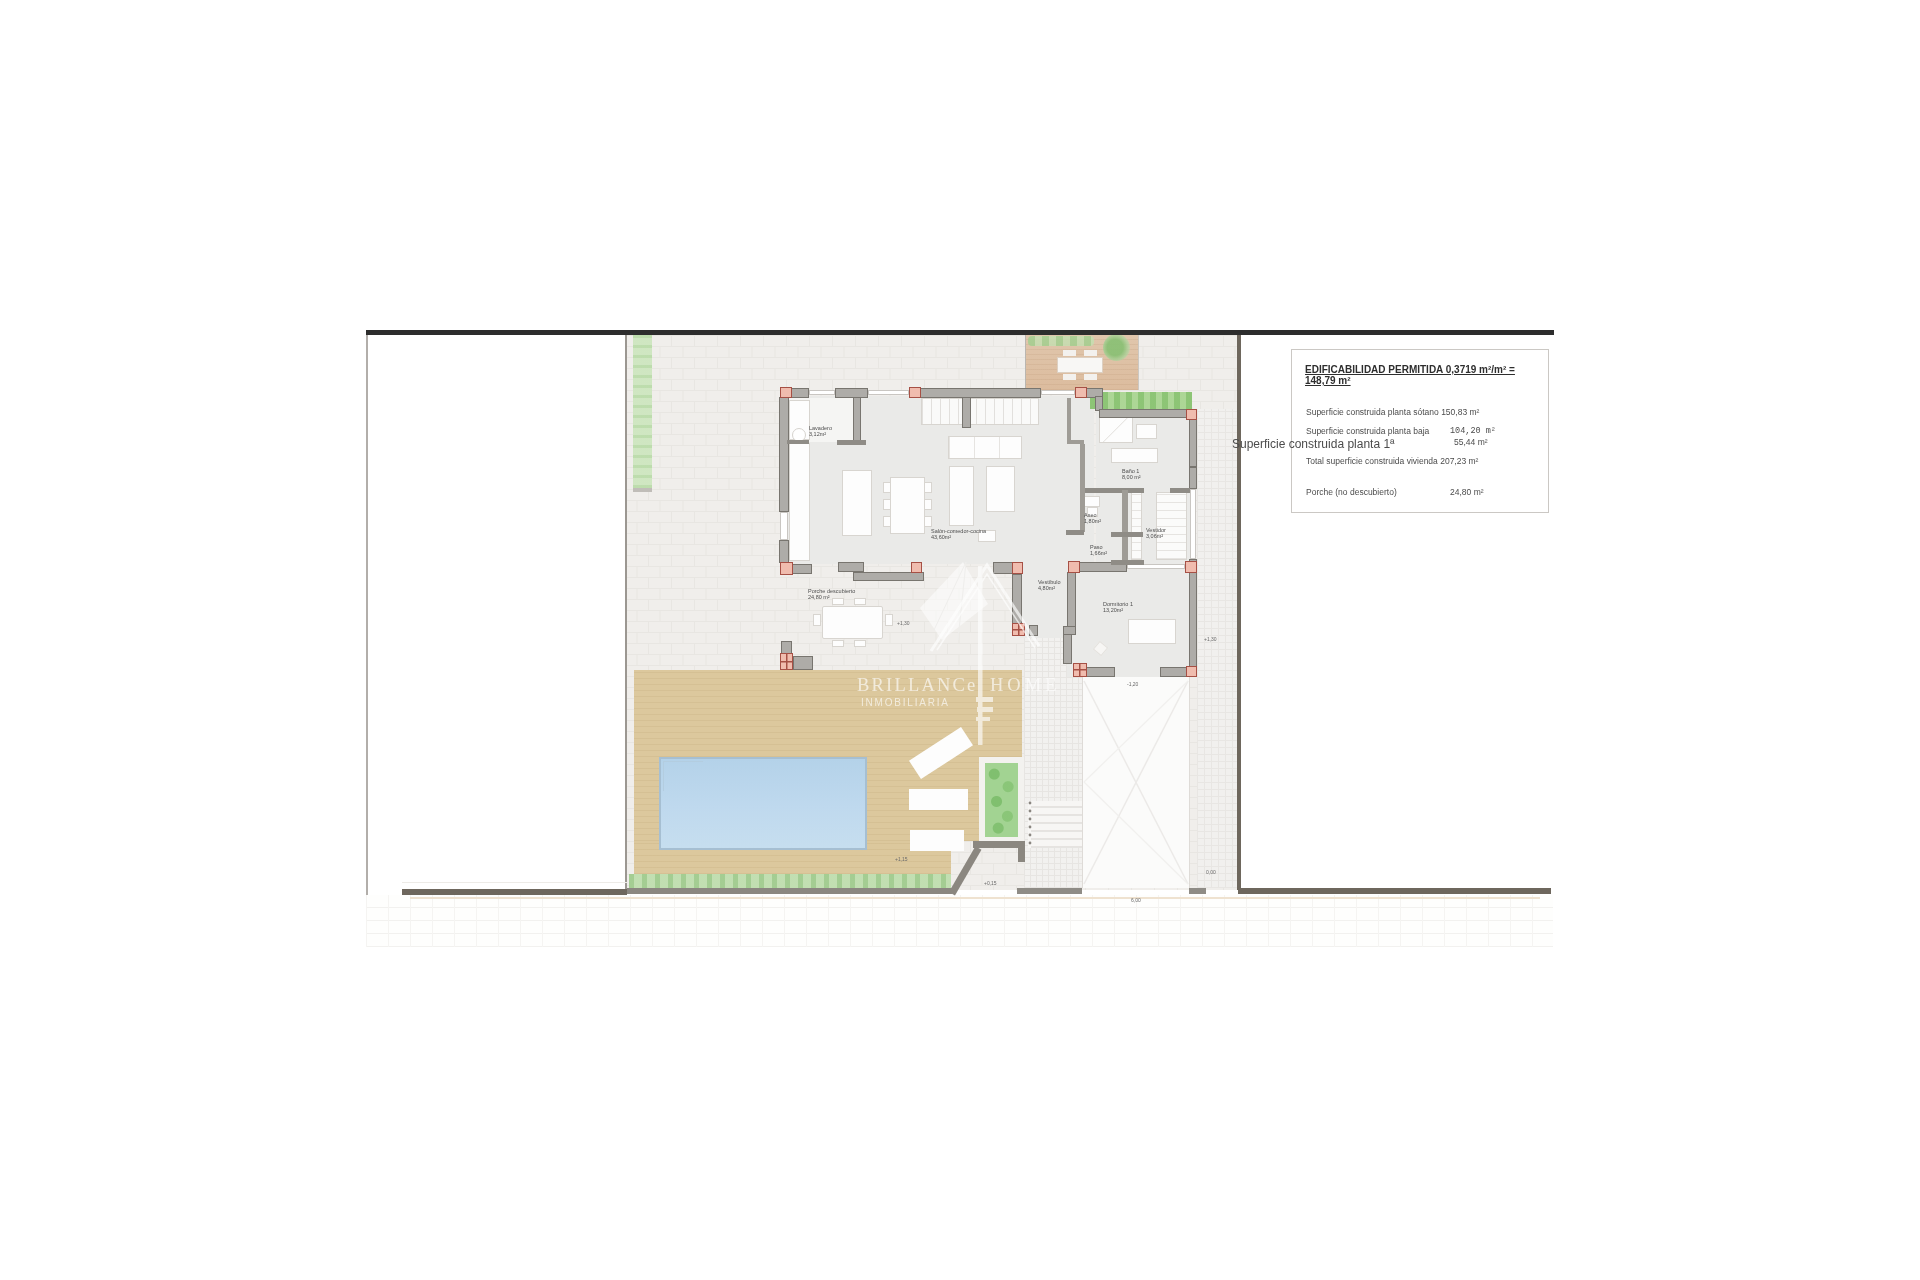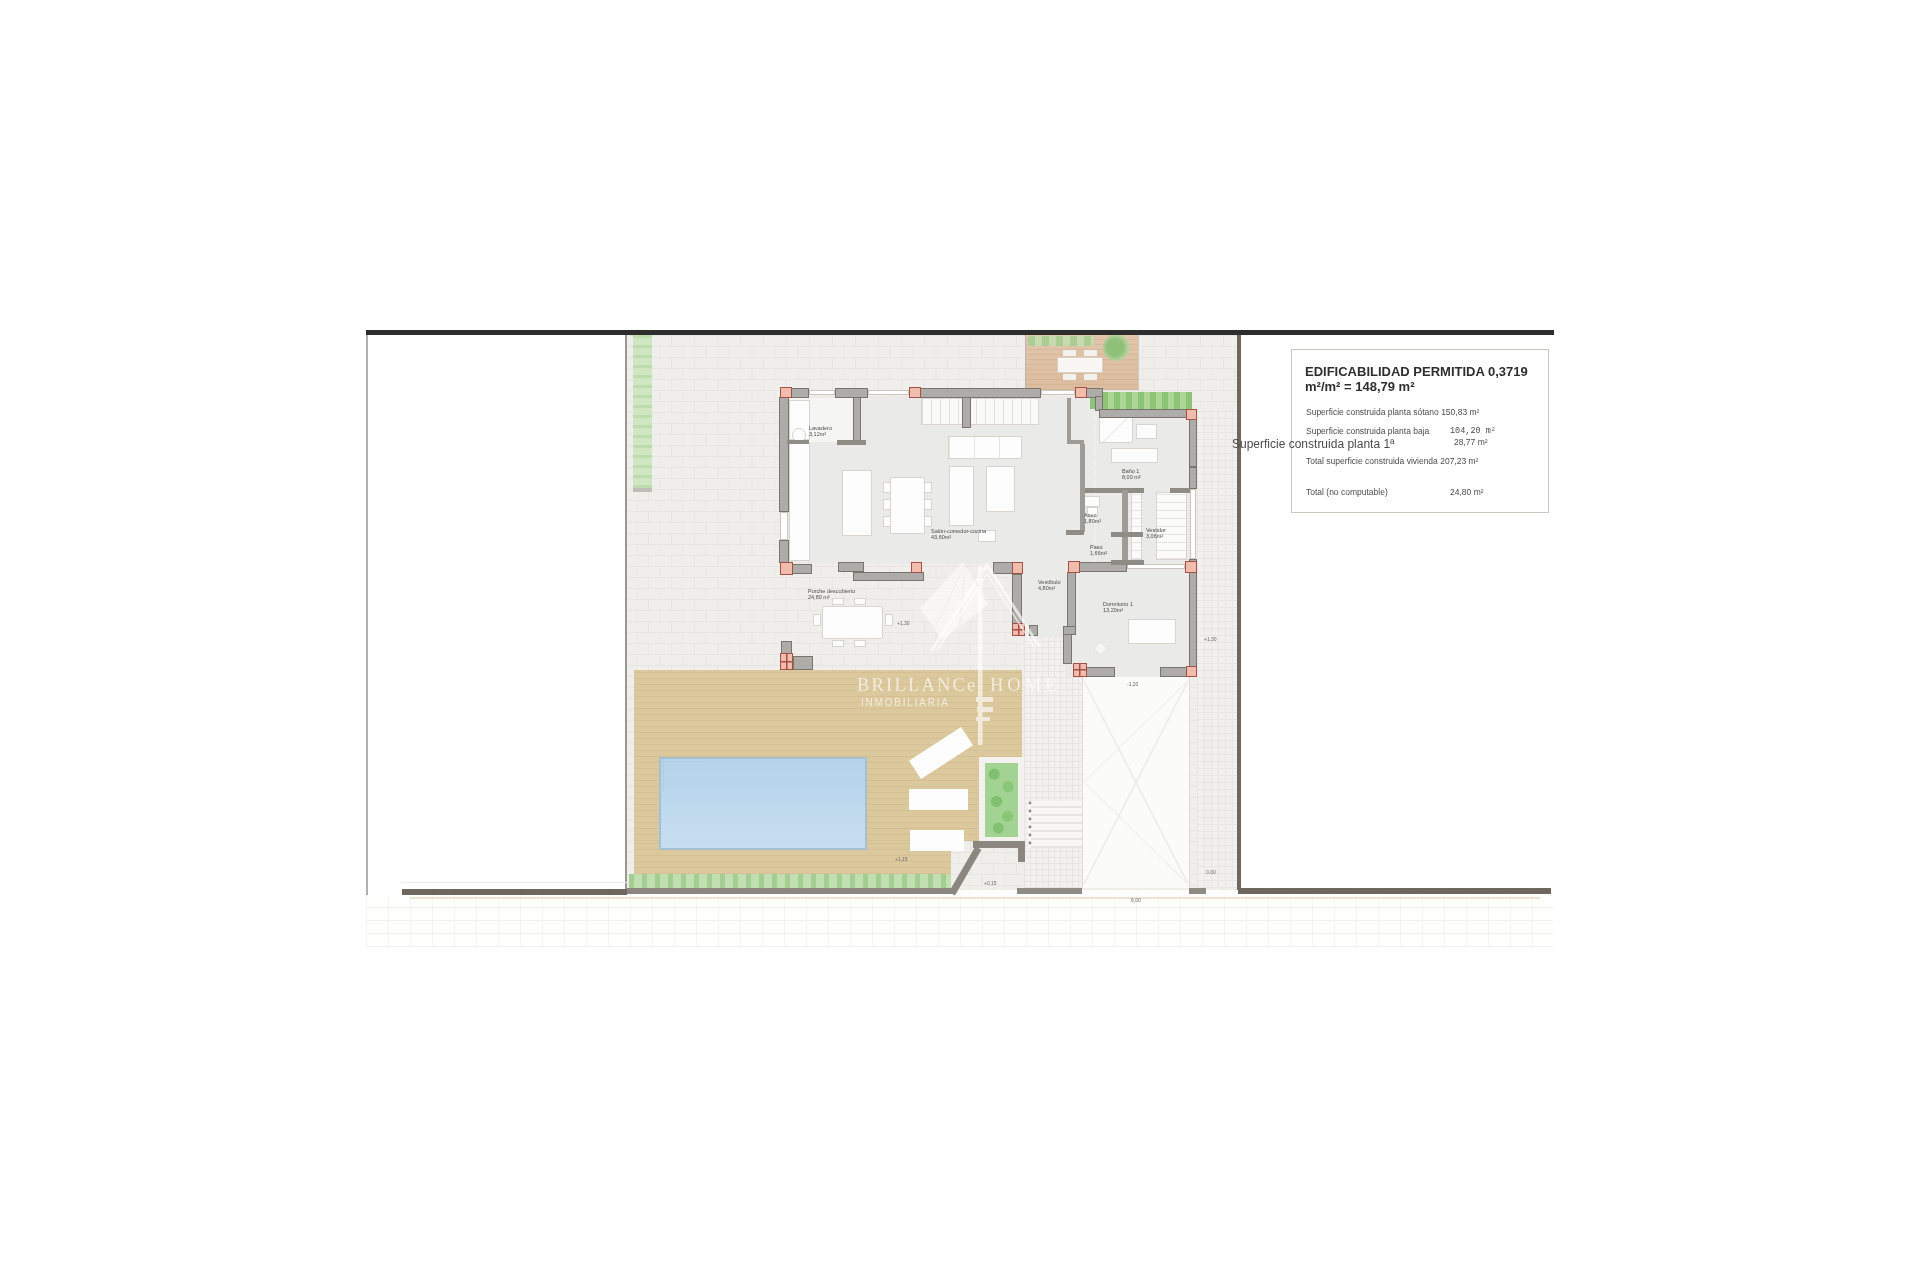--- a/index.html
+++ b/index.html
@@ -389,27 +389,27 @@
     <rect x="137" y="157" width="16" height="5" fill="#ffffff"></rect>
     <rect x="136" y="167" width="14" height="4" fill="#ffffff"></rect>
     <text x="17" y="141" font-family="Liberation Serif, serif" font-size="18.5" letter-spacing="2.2" fill="#ffffff">BRILLANCe</text>
     <text x="150" y="141" font-family="Liberation Serif, serif" font-size="18.5" letter-spacing="4" fill="#ffffff">HOME</text>
     <text x="21" y="156" font-family="Liberation Sans, sans-serif" font-size="10" letter-spacing="1.8" fill="#ffffff">INMOBILIARIA</text>
   </g>
 </svg>
 
 <div class="abs" style="left:1291px;top:349px;width:258px;height:164px;background:#ffffff;border:1px solid #cbc8c4;box-sizing:border-box;"></div>
 
-<div class="abs" style="left:1305px;top:364px;width:230px;font-size:13px;font-weight:bold;color:#2e2e2e;">EDIFICABILIDAD PERMITIDA 0,3719 m²/m² = 148,79 m²</div>
+<div class="abs" style="left:1305px;top:364px;width:230px;font-size:10px;font-weight:bold;color:#2e2e2e;text-decoration:underline;">EDIFICABILIDAD PERMITIDA 0,3719 m²/m² = 148,79 m²</div>
 
 <div class="abs" style="left:1306px;top:407px;width:230px;font-size:8.5px;color:#4c4c4c;">Superficie construida planta sótano 150,83 m²</div>
 
 <div class="abs" style="left:1306px;top:426px;width:184px;font-size:8.5px;color:#4c4c4c;">Superficie construida planta baja</div>
 <div class="abs" style="left:1450px;top:426px;width:60px;font-size:8.5px;color:#4c4c4c;font-family:Liberation Mono, monospace;">104,20 m²</div>
 
 <div class="abs" style="left:1232px;top:437px;width:184px;font-size:12px;color:#4c4c4c;">Superficie construida planta 1ª</div>
-<div class="abs" style="left:1454px;top:437px;width:60px;font-size:8.5px;color:#4c4c4c;">28,77 m²</div>
+<div class="abs" style="left:1454px;top:437px;width:60px;font-size:8.5px;color:#4c4c4c;">55,44 m²</div>
 
 <div class="abs" style="left:1306px;top:456px;width:230px;font-size:8.5px;color:#4c4c4c;">Total superficie construida vivienda 207,23 m²</div>
 
-<div class="abs" style="left:1306px;top:487px;width:184px;font-size:8.5px;color:#4c4c4c;">Total (no computable)</div>
+<div class="abs" style="left:1306px;top:487px;width:184px;font-size:8.5px;color:#4c4c4c;">Porche (no descubierto)</div>
 <div class="abs" style="left:1450px;top:487px;width:60px;font-size:8.5px;color:#4c4c4c;">24,80 m²</div>
 </div>
 
 </body></html>

